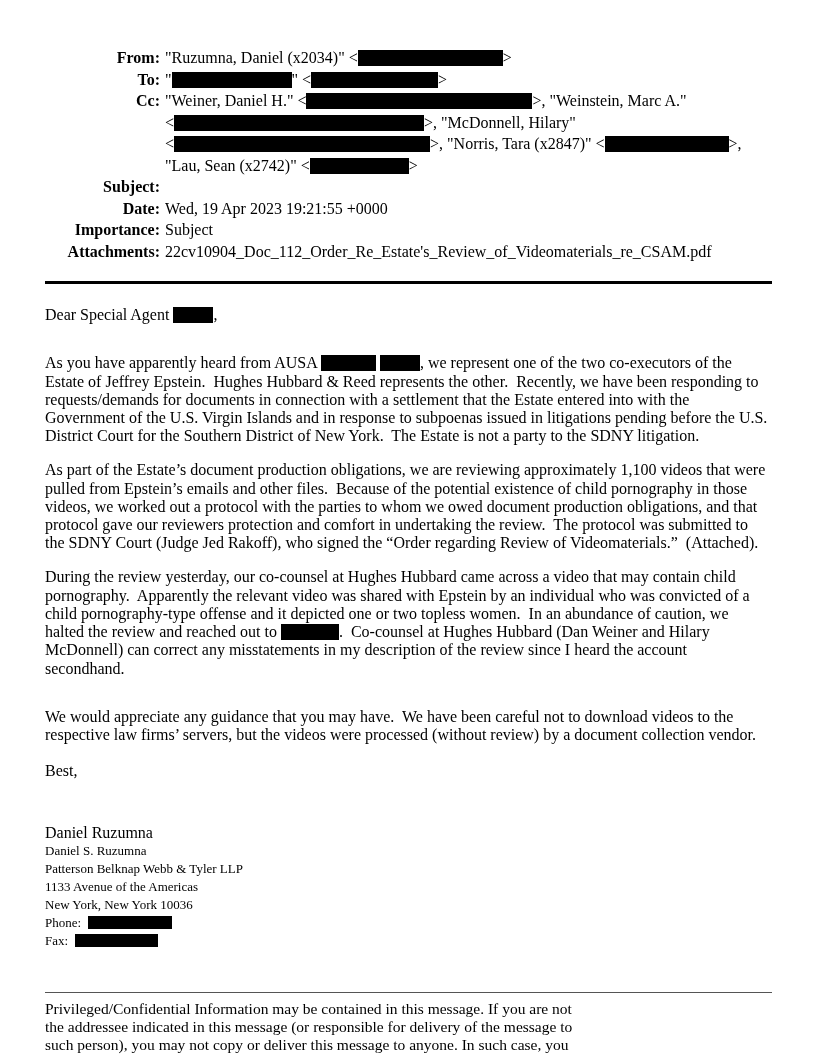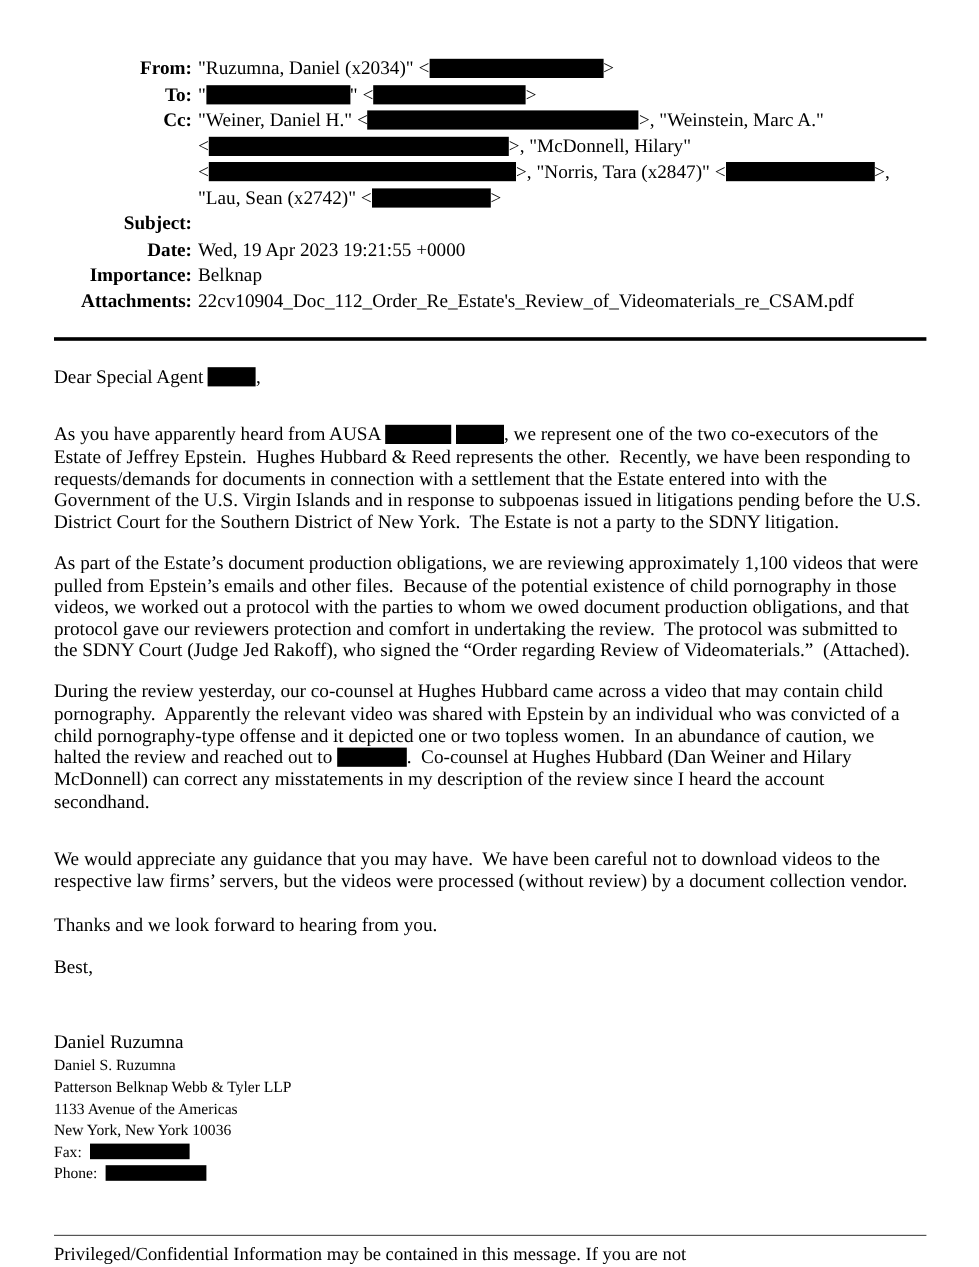--- a/index.html
+++ b/index.html
@@ -97,47 +97,46 @@
     </div>
     <div class="hdr-row">
       <div class="hdr-label">Subject:</div>
     </div>
     <div class="hdr-row">
       <div class="hdr-label">Date:</div>
       <div class="hdr-val">Wed, 19 Apr 2023 19:21:55 +0000</div>
     </div>
     <div class="hdr-row">
       <div class="hdr-label">Importance:</div>
-      <div class="hdr-val">Belknap</div>
+      <div class="hdr-val">Subject</div>
     </div>
     <div class="hdr-row">
       <div class="hdr-label">Attachments:</div>
       <div class="hdr-val">22cv10904_Doc_112_Order_Re_Estate's_Review_of_Videomaterials_re_CSAM.pdf</div>
     </div>
   </div>
 
   <div class="divider-thick"></div>
 
   <div class="email-body">
     <p class="salutation">Dear Special Agent <span class="redact" style="width: 40px;"></span>,</p>
     <p class="para para-1">As you have apparently heard from AUSA <span class="redact" style="width: 55px;"></span> <span class="redact" style="width: 40px;"></span>, we represent one of the two co-executors of the<br>Estate of Jeffrey Epstein.  Hughes Hubbard &amp; Reed represents the other.  Recently, we have been responding to<br>requests/demands for documents in connection with a settlement that the Estate entered into with the<br>Government of the U.S. Virgin Islands and in response to subpoenas issued in litigations pending before the U.S.<br>District Court for the Southern District of New York.  The Estate is not a party to the SDNY litigation.</p>
     <p class="para para-2">As part of the Estate’s document production obligations, we are reviewing approximately 1,100 videos that were<br>pulled from Epstein’s emails and other files.  Because of the potential existence of child pornography in those<br>videos, we worked out a protocol with the parties to whom we owed document production obligations, and that<br>protocol gave our reviewers protection and comfort in undertaking the review.  The protocol was submitted to<br>the SDNY Court (Judge Jed Rakoff), who signed the “Order regarding Review of Videomaterials.”  (Attached).</p>
     <p class="para para-3">During the review yesterday, our co-counsel at Hughes Hubbard came across a video that may contain child<br>pornography.  Apparently the relevant video was shared with Epstein by an individual who was convicted of a<br>child pornography-type offense and it depicted one or two topless women.  In an abundance of caution, we<br>halted the review and reached out to <span class="redact" style="width: 58px;"></span>.  Co-counsel at Hughes Hubbard (Dan Weiner and Hilary<br>McDonnell) can correct any misstatements in my description of the review since I heard the account<br>secondhand.</p>
     <p class="para para-4">We would appreciate any guidance that you may have.  We have been careful not to download videos to the<br>respective law firms’ servers, but the videos were processed (without review) by a document collection vendor.</p>
-    <p class="para para-5">Thanks and we look forward to hearing from you.</p>
   </div>
 
   <div class="signature">
     <div class="sig-closing">Best,</div>
     <div class="sig-name">Daniel Ruzumna</div>
     <div class="sig-small">Daniel S. Ruzumna</div>
     <div class="sig-small">Patterson Belknap Webb &amp; Tyler LLP</div>
     <div class="sig-small">1133 Avenue of the Americas</div>
     <div class="sig-small">New York, New York 10036</div>
+    <div class="sig-small">Phone:  <span class="redact" style="width: 84px;"></span></div>
     <div class="sig-small">Fax:  <span class="redact" style="width: 83px;"></span></div>
-    <div class="sig-small">Phone:  <span class="redact" style="width: 84px;"></span></div>
   </div>
 
   <div class="divider-thin"></div>
 
   <p class="confidentiality">Privileged/Confidential Information may be contained in this message. If you are not<br>the addressee indicated in this message (or responsible for delivery of the message to<br>such person), you may not copy or deliver this message to anyone. In such case, you</p>
 
 </div>
 
 </body></html>

